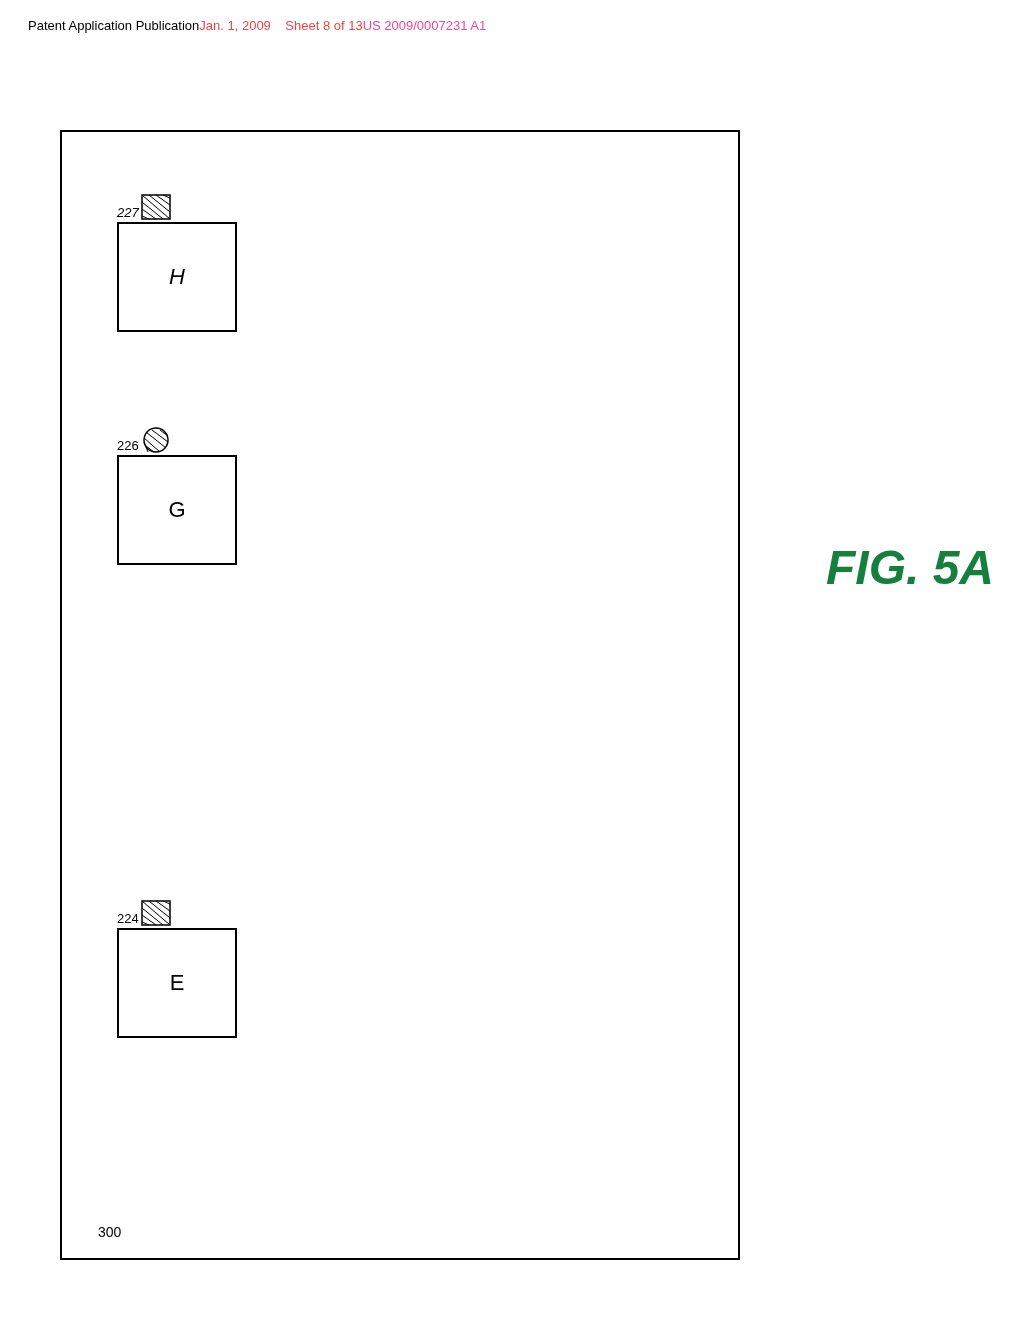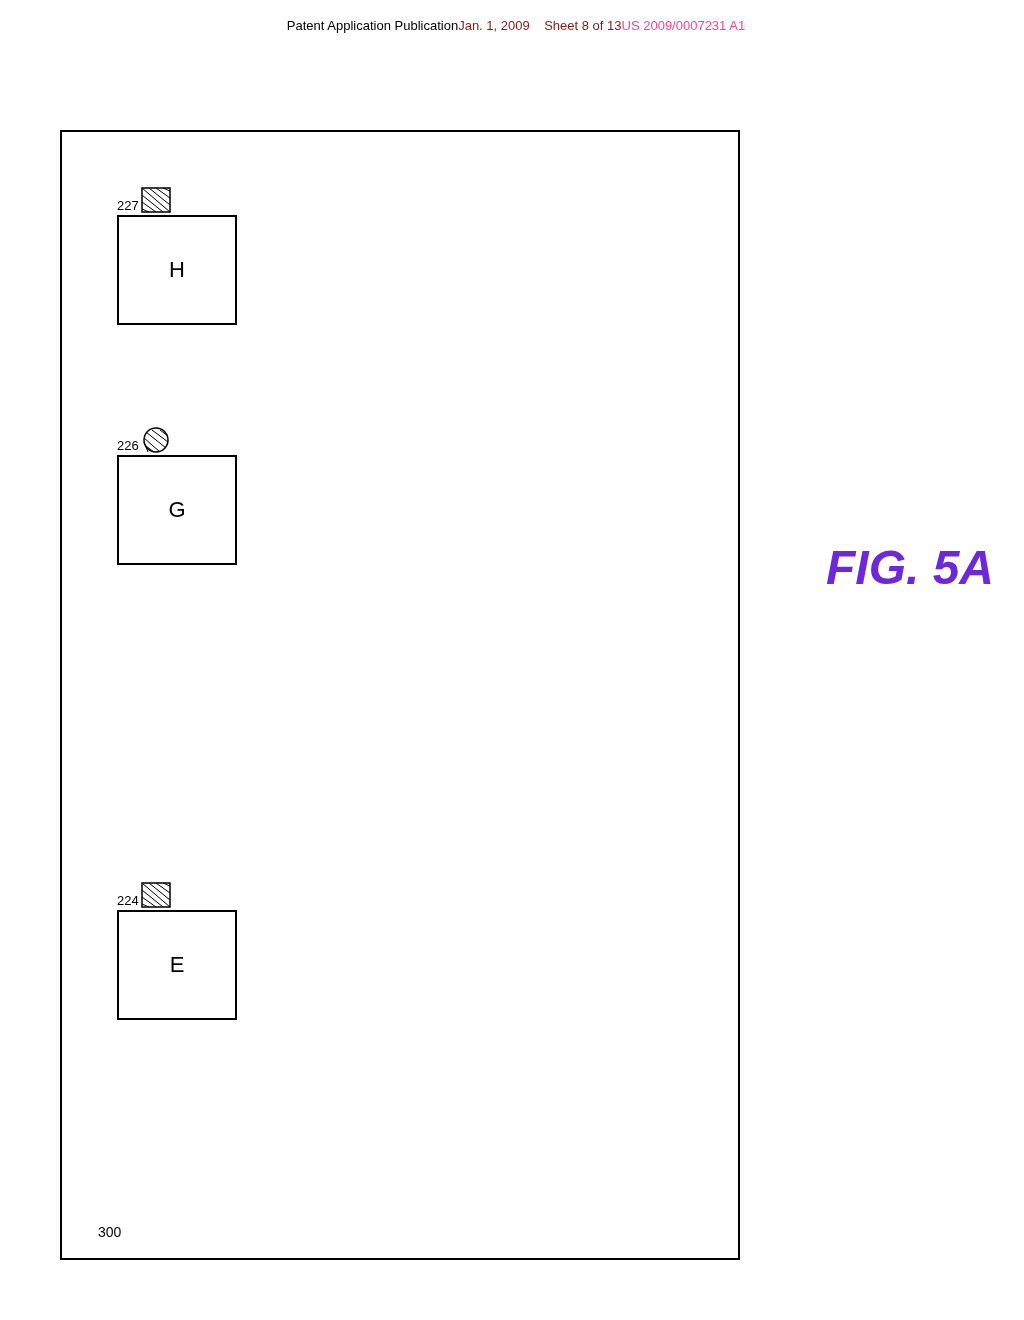--- a/index.html
+++ b/index.html
@@ -8,33 +8,33 @@
       height: 1320px;
       background: #fff;
       font-family: Arial, sans-serif;
       position: relative;
       overflow: hidden;
     }
 
     
     .header {
       display: flex;
-      justify-content: center;
+      justify-content: flex-start;
       align-items: center;
-      padding: 18px 60px 10px 68px;
+      padding: 18px 60px 10px 28px;
       border-bottom: none;
     }
     .header-left {
       font-size: 13px;
       font-weight: normal;
       color: #000;
     }
     .header-center {
       font-size: 13px;
-      color: #7f1d1d;
+      color: #ef4444;
     }
     .header-right {
       font-size: 13px;
       color: #ec4899;
     }
 
     
     .diagram-container {
       position: absolute;
       top: 130px;
@@ -46,21 +46,21 @@
     }
 
     
     .fig-label {
       position: absolute;
       top: 540px;
       right: 30px;
       font-size: 48px;
       font-weight: bold;
       font-style: italic;
-      color: #6d28d9;
+      color: #15803d;
       transform: rotate(0deg);
       margin-left: 15px;
     }
 
     
     .block-group {
       position: absolute;
       display: flex;
       flex-direction: column;
       align-items: flex-start;
@@ -107,21 +107,21 @@
     <span>Jan. 1, 2009</span>&nbsp;&nbsp;&nbsp;
     <span>Sheet 8 of 13</span>
   </span>
   <span class="header-right">US 2009/0007231 A1</span>
 </div>
 
 <div class="fig-label">FIG. 5A</div>
 
 <div class="diagram-container">
 
-  <div class="block-group" style="top:55px; left:55px;">
+  <div class="block-group" style="top:62px; left:55px;font-style:italic;">
     <div class="block-label-row">
       <span class="ref-number">227</span>
 
       <svg width="30" height="26" viewBox="0 0 30 26">
         <rect x="1" y="1" width="28" height="24" fill="none" stroke="#000" stroke-width="1.5"></rect>
         <line x1="1" y1="1" x2="29" y2="25" stroke="#000" stroke-width="1"></line>
         <line x1="8" y1="1" x2="29" y2="18" stroke="#000" stroke-width="1"></line>
         <line x1="15" y1="1" x2="29" y2="11" stroke="#000" stroke-width="1"></line>
         <line x1="22" y1="1" x2="29" y2="4" stroke="#000" stroke-width="1"></line>
         <line x1="1" y1="8" x2="22" y2="25" stroke="#000" stroke-width="1"></line>
@@ -147,21 +147,21 @@
         <line x1="19" y1="3" x2="27" y2="9" stroke="#000" stroke-width="1"></line>
         <line x1="3" y1="15" x2="7" y2="25" stroke="#000" stroke-width="1"></line>
       </svg>
     </div>
     <div class="block-box" style="width:120px; height:110px;">
       <span>G</span>
     </div>
   </div>
 
 
-  <div class="block-group" style="top:750px; left:55px;">
+  <div class="block-group" style="top:768px; left:55px;">
     <div class="block-label-row">
       <span class="ref-number">224</span>
 
       <svg width="30" height="26" viewBox="0 0 30 26">
         <rect x="1" y="1" width="28" height="24" fill="none" stroke="#000" stroke-width="1.5"></rect>
         <line x1="1" y1="1" x2="29" y2="25" stroke="#000" stroke-width="1"></line>
         <line x1="8" y1="1" x2="29" y2="18" stroke="#000" stroke-width="1"></line>
         <line x1="15" y1="1" x2="29" y2="11" stroke="#000" stroke-width="1"></line>
         <line x1="22" y1="1" x2="29" y2="4" stroke="#000" stroke-width="1"></line>
         <line x1="1" y1="8" x2="22" y2="25" stroke="#000" stroke-width="1"></line>

